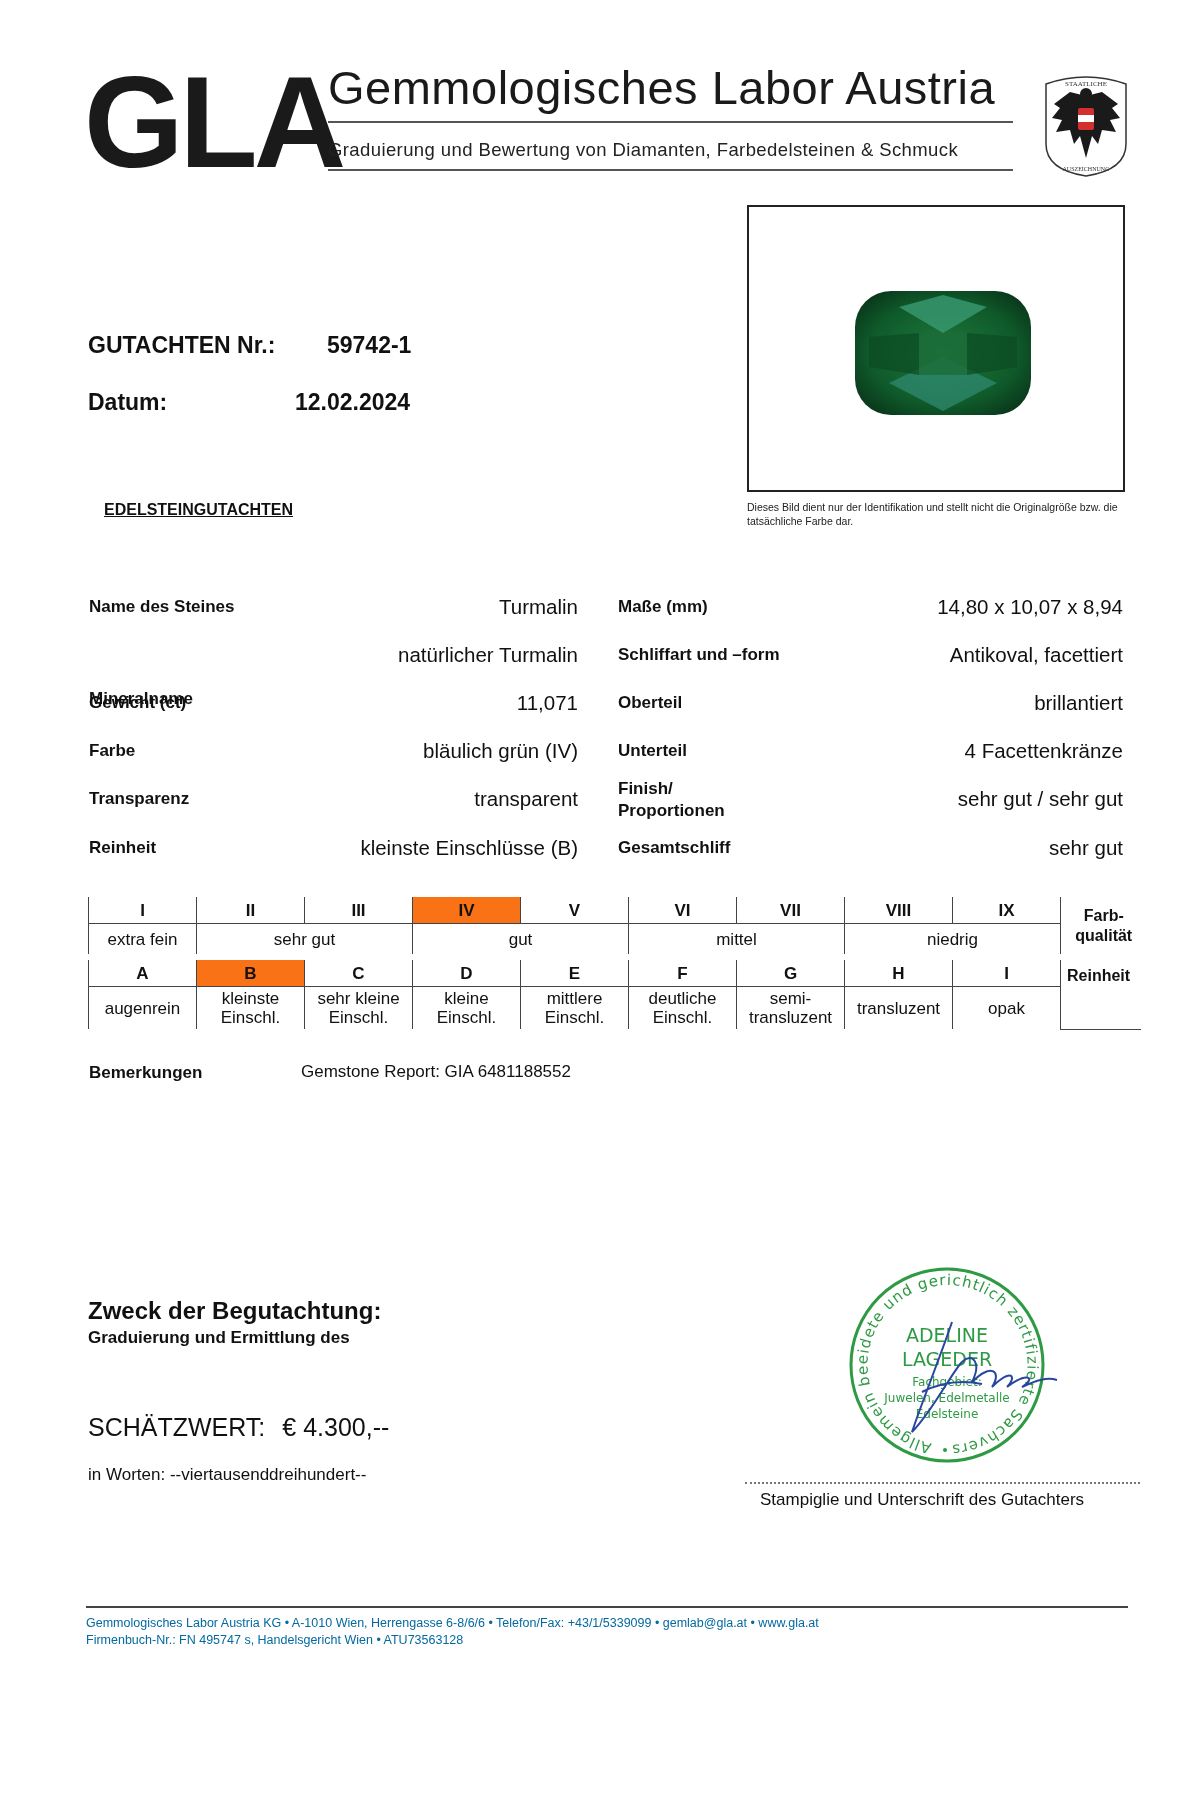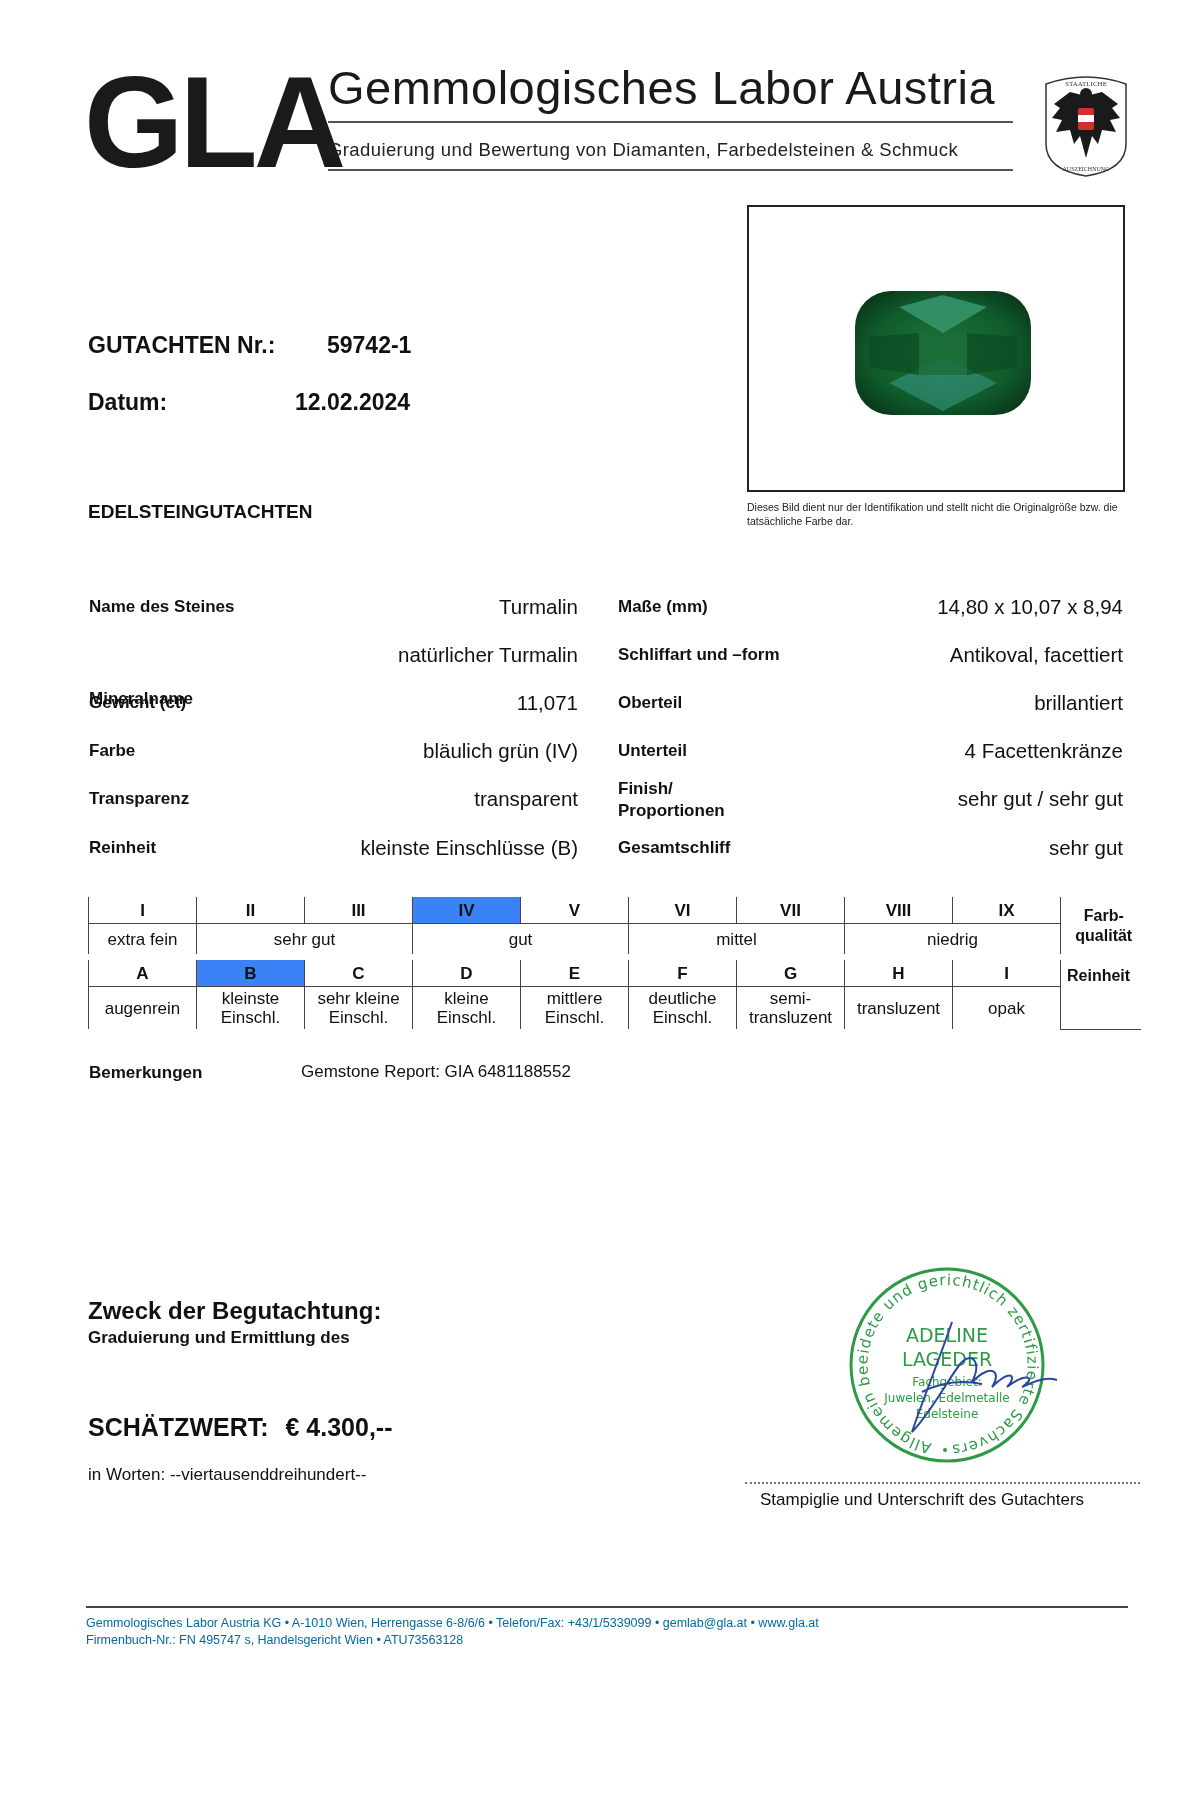--- a/index.html
+++ b/index.html
@@ -11,21 +11,21 @@
   .lab-sub{left:328px;top:139px;font-size:18.5px;color:#222;letter-spacing:0.4px;}
   .emblem{left:1040px;top:74px;width:92px;height:104px;}
   .gem-box{left:747px;top:205px;width:378px;height:287px;border:2px solid #222;box-sizing:border-box;}
   .gem-caption{left:747px;top:500px;font-size:10.5px;line-height:14px;color:#222;width:380px;}
   .hdr{font-weight:bold;font-size:23px;}
   .lbl{font-weight:bold;font-size:17px;}
   .val{font-size:20.5px;text-align:right;}
   table.grade{position:absolute;left:88px;top:897px;border-collapse:collapse;font-size:17px;}
   table.grade td{text-align:center;padding:0;height:26px;border-left:1px solid #444;line-height:19px;}
   table.grade tr.code td{font-weight:bold;border-bottom:1px solid #444;}
-  table.grade td.hl{background:#3b82f6;}
+  table.grade td.hl{background:#f97316;}
   table.grade td.side{font-weight:bold;font-size:16px;border-left:1px solid #444;text-align:left;padding-left:6px;line-height:20px;}
   table.grade tr.spacer td{height:6px;border:none;}
   .footer-rule{left:86px;top:1606px;width:1042px;height:2px;background:#444;}
   .footer{left:86px;top:1615px;font-size:12.5px;line-height:17px;color:#0369a1;}
   .sig-dots{left:745px;top:1482px;width:395px;border-top:2px dotted #777;}
 </style>
 </head>
 <body>
 
 <div class="abs logo-gla">GLA</div>
@@ -43,21 +43,21 @@
     <rect x="38" y="41" width="16" height="7" fill="#fff"></rect>
     <text x="46" y="12" font-size="7" text-anchor="middle" font-family="Liberation Serif, serif" fill="#333">STAATLICHE</text>
     <text x="46" y="97" font-size="6" text-anchor="middle" font-family="Liberation Serif, serif" fill="#333">AUSZEICHNUNG</text>
   </svg>
 </div>
 
 <div class="abs hdr" style="left:88px;top:332px;">GUTACHTEN Nr.:</div>
 <div class="abs hdr" style="left:327px;top:332px;">59742-1</div>
 <div class="abs hdr" style="left:88px;top:389px;">Datum:</div>
 <div class="abs hdr" style="left:295px;top:389px;">12.02.2024</div>
-<div class="abs hdr" style="left:88px;top:501px;font-size:19px;">EDELSTEINGUTACHTEN</div>
+<div class="abs hdr" style="left:104px;top:501px;font-size:16px;text-decoration:underline;">EDELSTEINGUTACHTEN</div>
 
 <div class="abs gem-box">
   <svg width="374" height="283" viewBox="0 0 374 283">
     <defs>
       <radialGradient id="g1" cx="50%" cy="50%" r="60%">
         <stop offset="0%" stop-color="#1f7a3e"></stop>
         <stop offset="70%" stop-color="#0f5a2a"></stop>
         <stop offset="100%" stop-color="#0a3a1c"></stop>
       </radialGradient>
     </defs>
@@ -164,21 +164,21 @@
   </table>
 
 <div class="abs lbl" style="left:89px;top:1063px;">Bemerkungen</div>
 <div class="abs" style="left:301px;top:1062px;font-size:17px;">Gemstone Report: GIA 6481188552</div>
 
 <div class="abs" style="left:88px;top:1297px;font-size:24px;font-weight:bold;">Zweck der Begutachtung:</div>
 <div class="abs" style="left:88px;top:1327px;font-size:17px;font-weight:bold;line-height:21px;">
   <div>Graduierung und Ermittlung des</div>
 </div>
 
-<div class="abs" style="left:88px;top:1413px;font-size:25px;font-weight:bold;">
+<div class="abs" style="left:88px;top:1413px;font-size:25px;font-weight:normal;">
   <span>SCHÄTZWERT:</span>
   <span style="margin-left:10px;">€ 4.300,--</span>
 </div>
 <div class="abs" style="left:88px;top:1465px;font-size:17px;">in Worten: --viertausenddreihundert--</div>
 
 <div class="abs" style="left:842px;top:1262px;width:230px;height:210px;">
   <svg width="230" height="210" viewBox="0 0 230 210">
     <defs>
       <path id="ringPath" d="M105 183 A80 80 0 1 1 106 183"></path>
     </defs>

